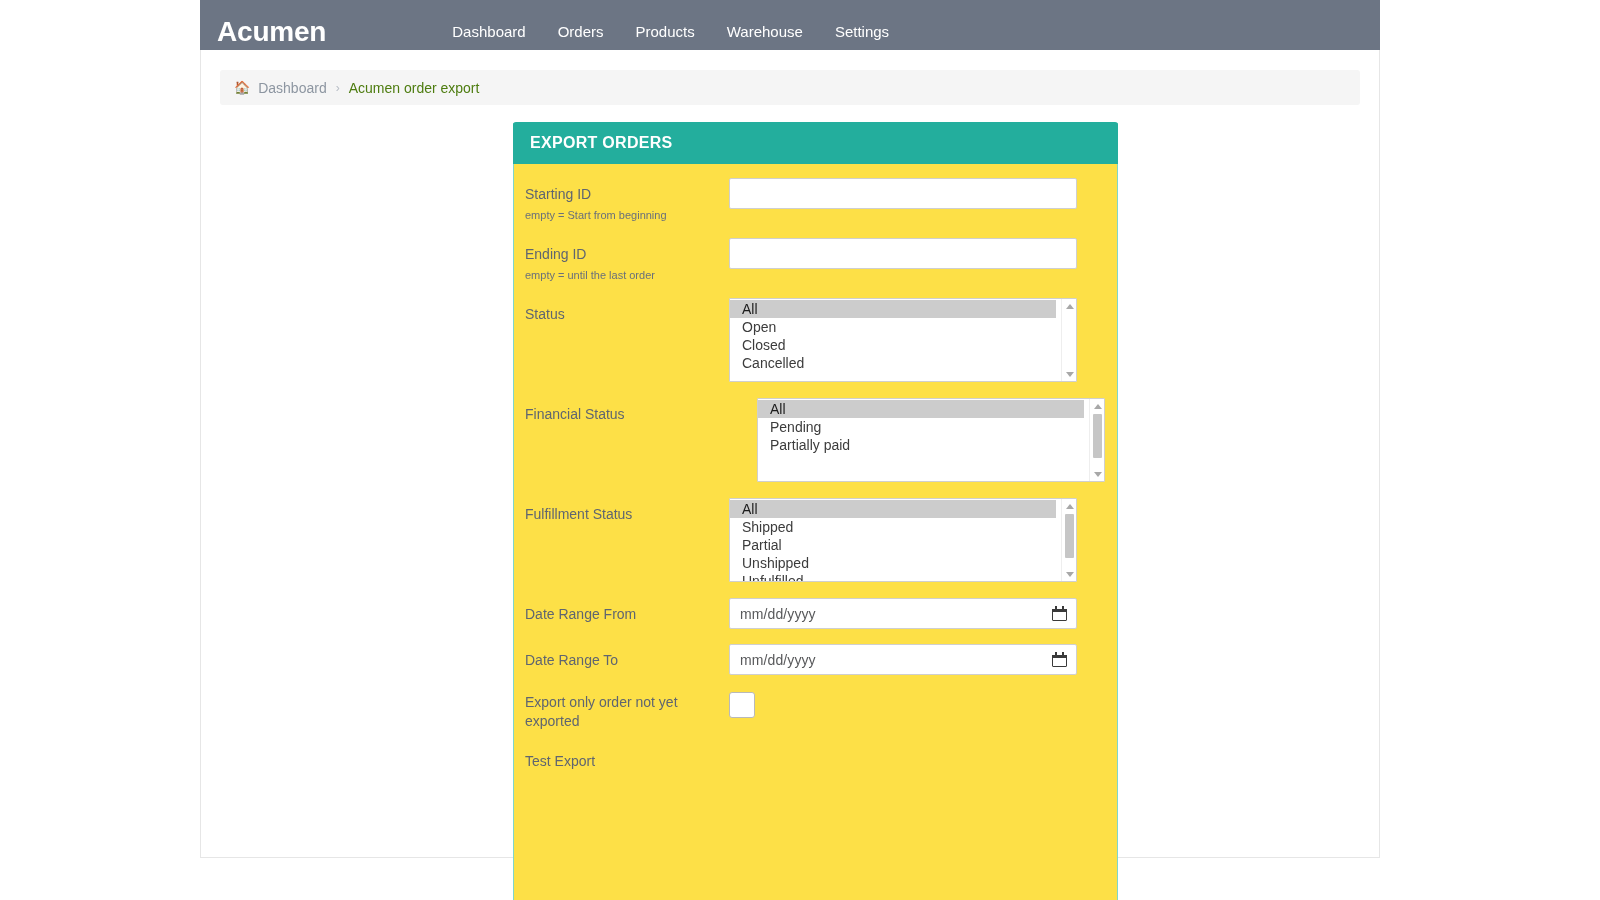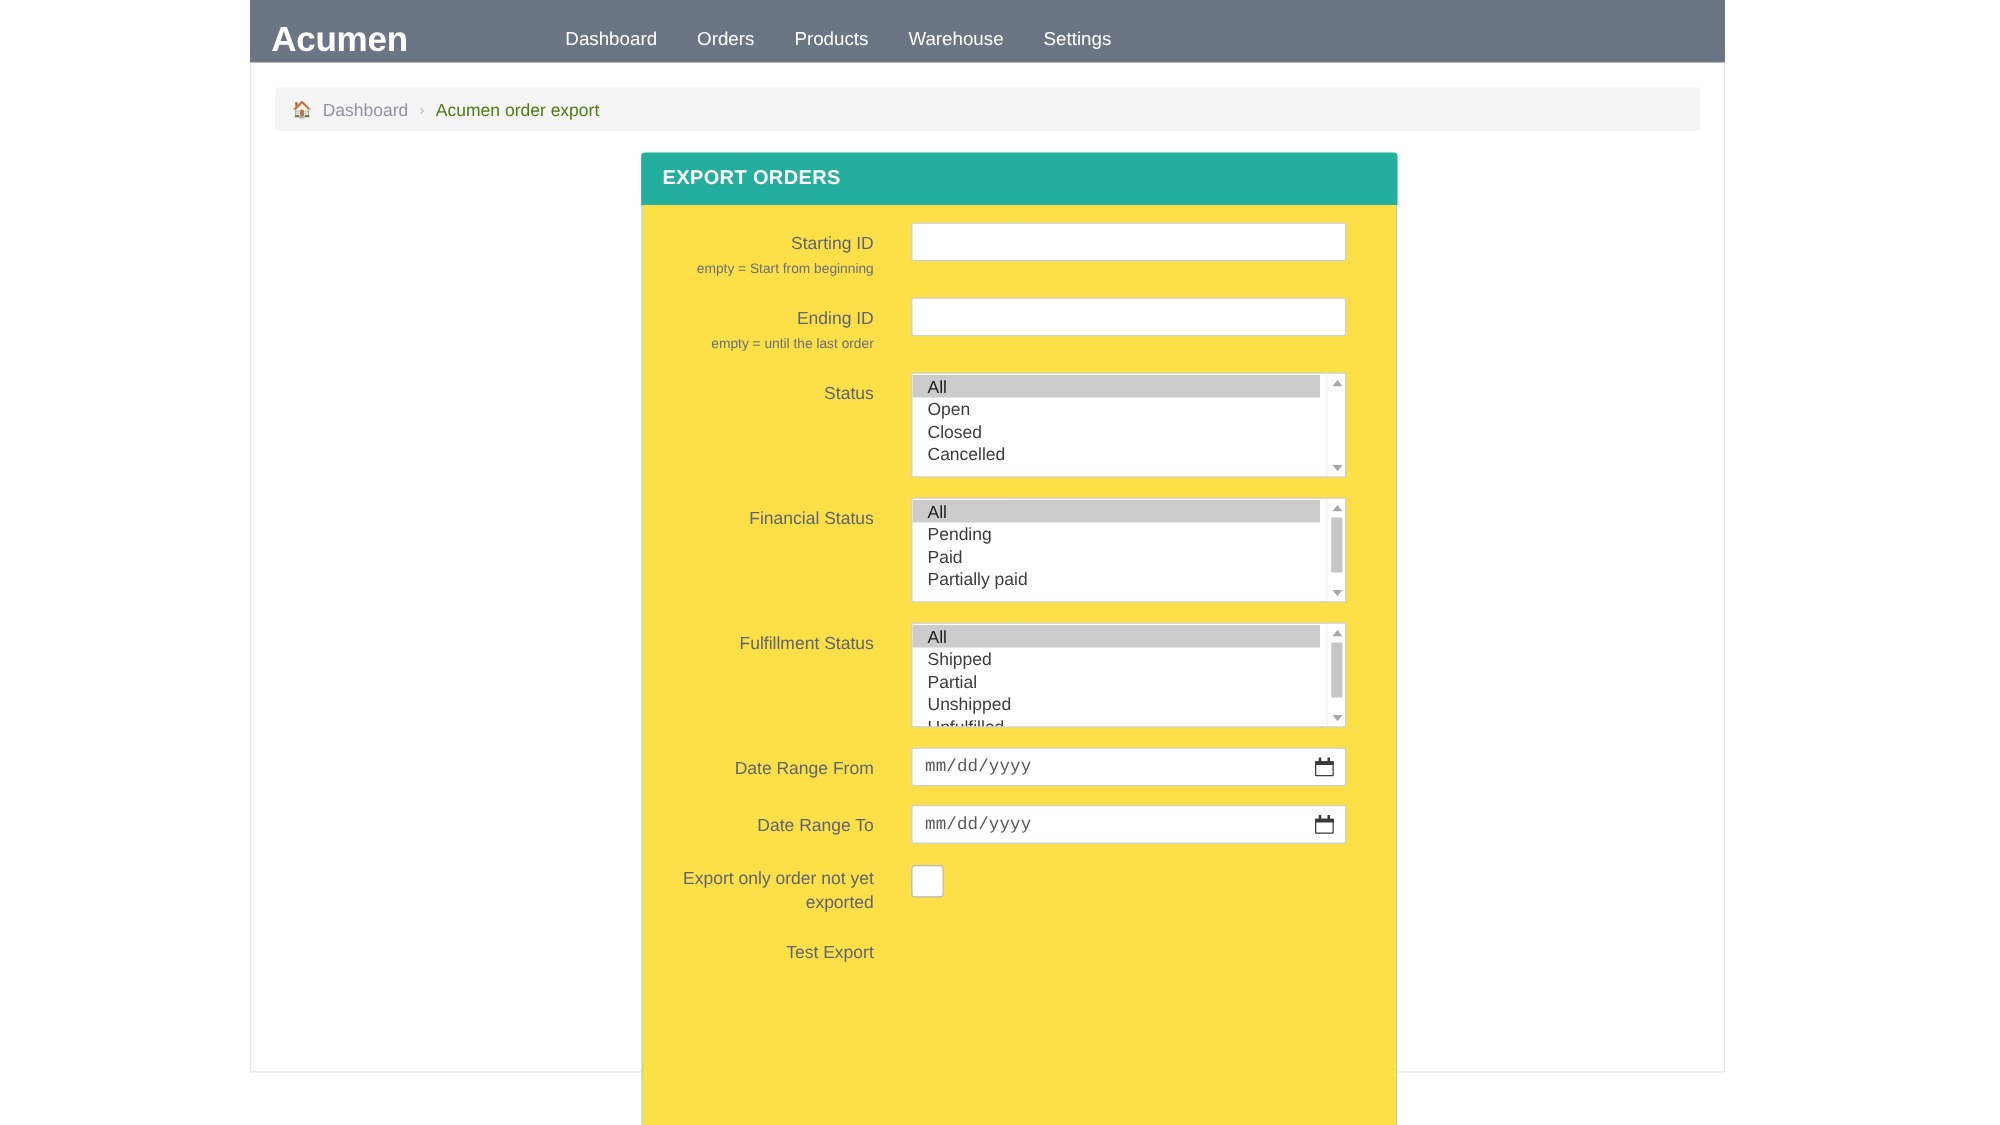--- a/index.html
+++ b/index.html
@@ -105,21 +105,20 @@
   #panel-body { padding: 14px 11px 18px 11px; }
 
   
   .form-row {
     display: flex;
     margin-bottom: 15px;
   }
   .col-label {
     width: 188px;
     flex: 0 0 188px;
-    text-align: right;
     padding-right: 14px;
     padding-top: 7px;
   }
   .lbl {
     display: block;
     font-size: 14px;
     color: #5f6570;
     line-height: 19px;
   }
   .hint {
@@ -214,21 +213,20 @@
     background: #fff;
     display: flex;
     align-items: center;
     padding: 0 9px 0 10px;
   }
   .dateinput .ph {
     flex: 1 1 auto;
     font-size: 14px;
     color: #58595b;
     letter-spacing: 0.1px;
-    font-family: Liberation Mono, monospace;
   }
   .cal-ico {
     width: 15px; height: 15px;
     position: relative;
     flex: 0 0 15px;
   }
   .cal-ico .body {
     position: absolute;
     left: 0; top: 3px;
     width: 15px; height: 12px;
@@ -346,30 +344,29 @@
                 </div>
               <div class="arrow dn">
                   <i></i>
                 </div>
               <div class="thumb" style="top:15px;height:54px;background:#ffffff;"></div>
             </div>
           </div>
         </div>
       </div>
 
-      <div class="form-row" style="margin-bottom:16px;">
+      <div class="form-row" style="margin-bottom:16px;gap:28px;">
         <div class="col-label">
           <span class="lbl">Financial Status</span>
         </div>
         <div class="col-field">
           <div class="listbox">
             <div class="opts">
               <div class="opt sel">All</div>
               <div class="opt">Pending</div>
-              <div class="opt">Paid</div>
               <div class="opt">Partially paid</div>
             </div>
             <div class="sbar">
               <div class="arrow up">
                   <i></i>
                 </div>
               <div class="arrow dn">
                   <i></i>
                 </div>
               <div class="thumb" style="top:15px;height:44px;"></div>

